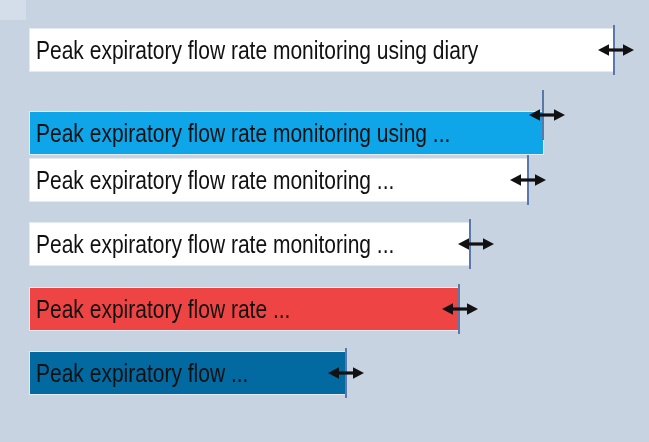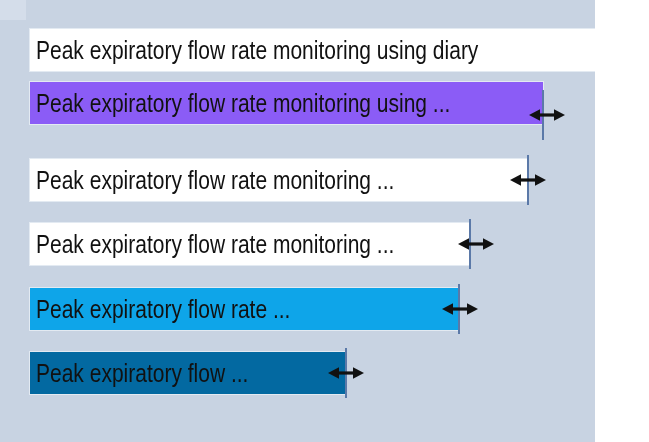--- a/index.html
+++ b/index.html
@@ -2,21 +2,21 @@
 <html><head>
 <meta charset="utf-8">
 <style>
   html, body {
     margin: 0;
     padding: 0;
     font-family: "Liberation Sans", sans-serif;
   }
   .stage {
     position: relative;
-    width: 595px;
+    width: 649px;
     height: 442px;
     overflow: hidden;
     background: #c8d3e2;
   }
   .corner {
     position: absolute;
     left: 0;
     top: 0;
     width: 26px;
     height: 20px;
@@ -63,21 +63,21 @@
       <span class="label" style="color: rgb(17, 17, 17);">Peak expiratory flow rate monitoring using diary</span>
     </div>
     <div class="edge" style="left: 613px; top: 25px; height: 50px; background: rgb(91, 121, 168);"></div>
     <svg class="arrow" viewBox="0 0 36 16" xmlns="http://www.w3.org/2000/svg" style="left: 598px; top: 42px; color: rgb(17, 17, 17);">
       <line x1="8" y1="8" x2="28" y2="8" stroke="currentColor" stroke-width="3.2"></line>
       <polygon points="0,8 11,2.2 11,13.8" fill="currentColor"></polygon>
       <polygon points="36,8 25,2.2 25,13.8" fill="currentColor"></polygon>
     </svg>
   </div>
       <div class="box-group">
-    <div class="textbox" style="left: 30px; top: 82px; width: 513px; height: 42px; background: #8b5cf6;">
+    <div class="textbox" style="left: 30px; top: 112px; width: 513px; height: 42px; background: #0ea5e9;">
       <span class="label" style="color: rgb(17, 17, 17);">Peak expiratory flow rate monitoring using ...</span>
     </div>
     <div class="edge" style="left: 542px; top: 90px; height: 50px; background: rgb(91, 121, 168);"></div>
     <svg class="arrow" viewBox="0 0 36 16" xmlns="http://www.w3.org/2000/svg" style="left: 529px; top: 107px; color: rgb(17, 17, 17);">
       <line x1="8" y1="8" x2="28" y2="8" stroke="currentColor" stroke-width="3.2"></line>
       <polygon points="0,8 11,2.2 11,13.8" fill="currentColor"></polygon>
       <polygon points="36,8 25,2.2 25,13.8" fill="currentColor"></polygon>
     </svg>
   </div>
       <div class="box-group">
@@ -96,21 +96,21 @@
       <span class="label" style="color: rgb(17, 17, 17);">Peak expiratory flow rate monitoring ...</span>
     </div>
     <div class="edge" style="left: 469px; top: 219px; height: 50px; background: rgb(91, 121, 168);"></div>
     <svg class="arrow" viewBox="0 0 36 16" xmlns="http://www.w3.org/2000/svg" style="left: 458px; top: 236px; color: rgb(17, 17, 17);">
       <line x1="8" y1="8" x2="28" y2="8" stroke="currentColor" stroke-width="3.2"></line>
       <polygon points="0,8 11,2.2 11,13.8" fill="currentColor"></polygon>
       <polygon points="36,8 25,2.2 25,13.8" fill="currentColor"></polygon>
     </svg>
   </div>
       <div class="box-group">
-    <div class="textbox" style="left: 30px; top: 288px; width: 429px; height: 42px; background: #0ea5e9;">
+    <div class="textbox" style="left: 30px; top: 288px; width: 429px; height: 42px; background: #ef4444;">
       <span class="label" style="color: rgb(17, 17, 17);">Peak expiratory flow rate ...</span>
     </div>
     <div class="edge" style="left: 458px; top: 284px; height: 50px; background: rgb(91, 121, 168);"></div>
     <svg class="arrow" viewBox="0 0 36 16" xmlns="http://www.w3.org/2000/svg" style="left: 442px; top: 301px; color: rgb(17, 17, 17);">
       <line x1="8" y1="8" x2="28" y2="8" stroke="currentColor" stroke-width="3.2"></line>
       <polygon points="0,8 11,2.2 11,13.8" fill="currentColor"></polygon>
       <polygon points="36,8 25,2.2 25,13.8" fill="currentColor"></polygon>
     </svg>
   </div>
       <div class="box-group">

